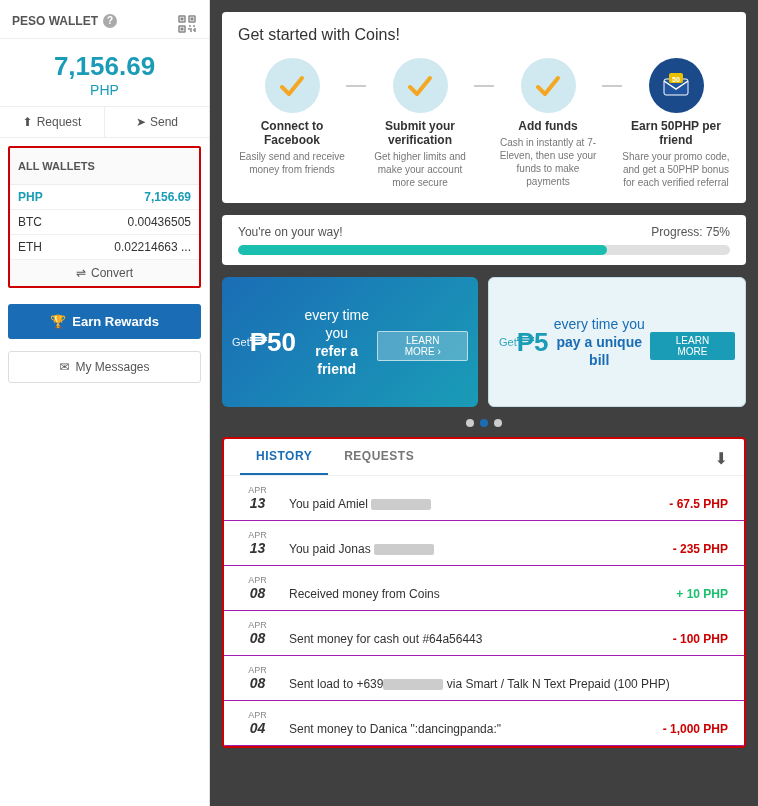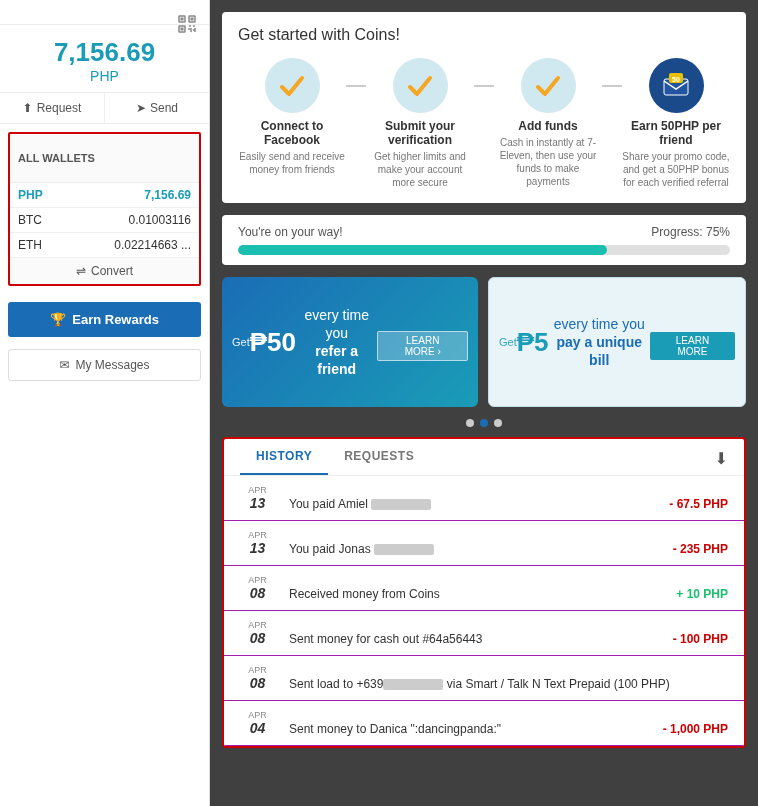--- a/index.html
+++ b/index.html
@@ -88,21 +88,21 @@
       border-right: 1px solid #eee;
     }
     .wallet-action-btn:last-child { border-right: none; }
 
     .all-wallets-section {
       border: 2px solid #c00;
       margin: 8px;
       border-radius: 2px;
     }
     .all-wallets-header {
-      padding: 18px 8px;
+      padding: 12px 8px;
       font-size: 11px;
       font-weight: bold;
       color: #555;
       border-bottom: 1px solid #eee;
       background: #fafafa;
     }
     .wallet-row {
       display: flex;
       justify-content: space-between;
       padding: 5px 8px;
@@ -406,20 +406,24 @@
       min-width: 60px;
       height: 11px;
       vertical-align: middle;
     }
   </style>
 </head>
 <body>
 
 <div class="sidebar">
   <div class="wallet-header">
+    <div class="wallet-title">
+      <span>PESO WALLET</span>
+      <span class="help-icon">?</span>
+    </div>
     <div class="wallet-qr">
       <svg viewBox="0 0 20 20" fill="none" stroke="#888" stroke-width="1.5">
         <rect x="2" y="2" width="6" height="6" rx="0.5"></rect>
         <rect x="12" y="2" width="6" height="6" rx="0.5"></rect>
         <rect x="2" y="12" width="6" height="6" rx="0.5"></rect>
         <rect x="3.5" y="3.5" width="3" height="3" fill="#888" stroke="none"></rect>
         <rect x="13.5" y="3.5" width="3" height="3" fill="#888" stroke="none"></rect>
         <rect x="3.5" y="13.5" width="3" height="3" fill="#888" stroke="none"></rect>
         <line x1="12" y1="12" x2="14" y2="12" stroke="#888"></line>
         <line x1="16" y1="12" x2="18" y2="12" stroke="#888"></line>
@@ -448,21 +452,21 @@
   </div>
 
   <div class="all-wallets-section">
     <div class="all-wallets-header">ALL WALLETS</div>
     <div class="wallet-row active">
       <span class="wallet-name">PHP</span>
       <span class="wallet-val">7,156.69</span>
     </div>
     <div class="wallet-row">
       <span class="wallet-name">BTC</span>
-      <span class="wallet-val">0.01003116</span>
+      <span class="wallet-val">0.00436505</span>
     </div>
     <div class="wallet-row">
       <span class="wallet-name">ETH</span>
       <span class="wallet-val">0.02214663 ...</span>
     </div>
     <button class="convert-btn">
       <span>⇌</span>
       <span>Convert</span>
     </button>
   </div>

